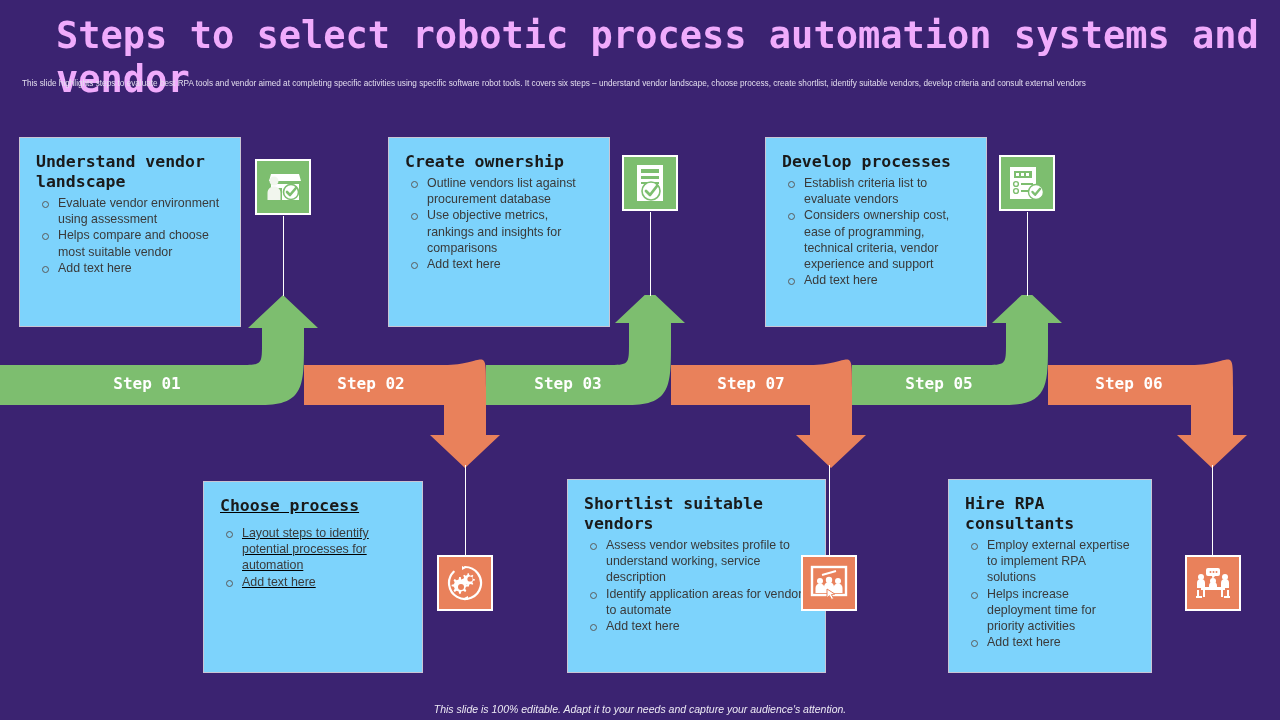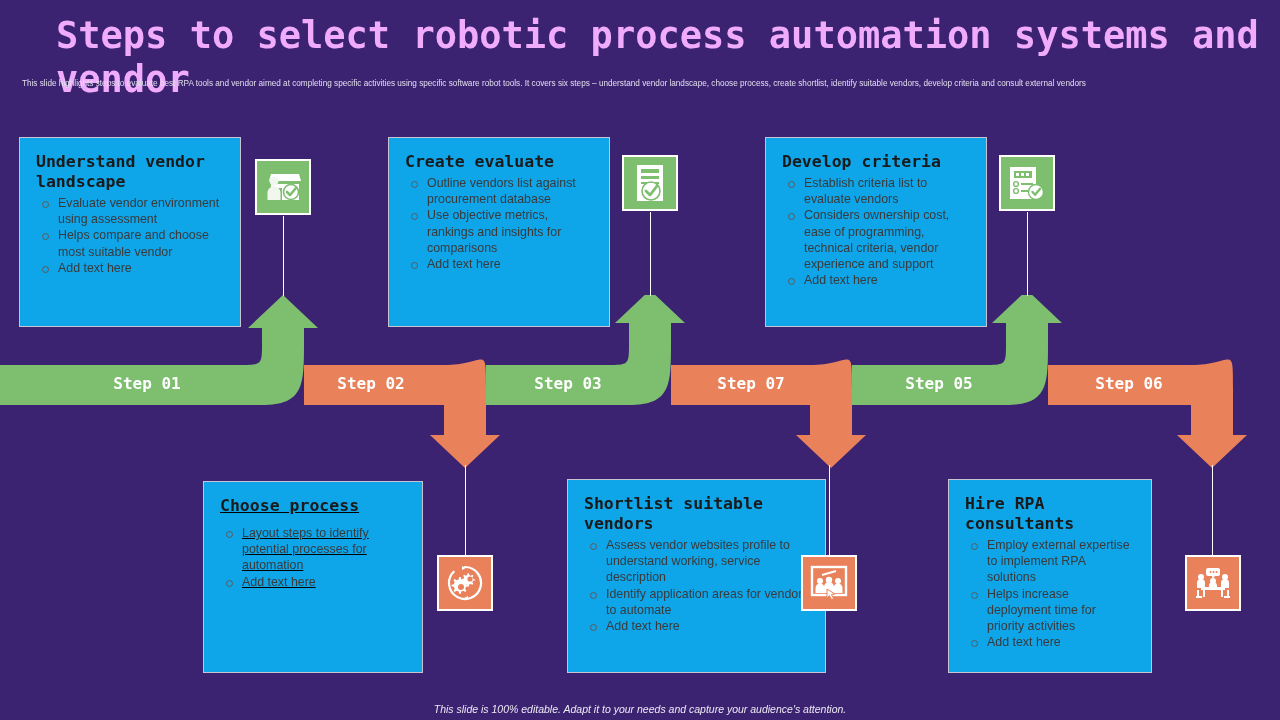--- a/index.html
+++ b/index.html
@@ -45,21 +45,21 @@
     font-size: 16px;
     color: #FFFFFF;
     top: 374px;
     text-align: center;
     width: 180px;
   }
 
   
   .card {
     position: absolute;
-    background: #0ea5e9;
+    background: #7dd3fc;
     border: 1px solid #C9C4D4;
   }
   .card-title {
     font-family: "DejaVu Sans Mono", monospace;
     font-weight: bold;
     font-size: 16.5px;
     line-height: 20px;
     color: #1A1A1A;
     margin-bottom: 3px;
   }
@@ -175,32 +175,32 @@
     <ul class="bullets">
       <li>Evaluate vendor environment  using assessment</li>
       <li>Helps compare and choose most suitable vendor</li>
       <li>Add text here</li>
     </ul>
   </div>
 </div>
 
 <div class="card" style="left:388px; top:137px; width:222px; height:190px;">
   <div class="card-inner">
-    <div class="card-title">Create evaluate</div>
+    <div class="card-title">Create ownership</div>
     <ul class="bullets">
       <li>Outline vendors  list against procurement database</li>
       <li>Use objective  metrics, rankings and insights for comparisons</li>
       <li>Add text here</li>
     </ul>
   </div>
 </div>
 
 <div class="card" style="left:765px; top:137px; width:222px; height:190px;">
   <div class="card-inner">
-    <div class="card-title">Develop criteria</div>
+    <div class="card-title">Develop processes</div>
     <ul class="bullets">
       <li>Establish criteria  list to evaluate  vendors</li>
       <li>Considers  ownership  cost, ease of programming, technical criteria, vendor  experience and  support</li>
       <li>Add text here</li>
     </ul>
   </div>
 </div>
 
 <div class="card" style="left:203px; top:481px; width:220px; height:192px;text-decoration:underline;">
   <div class="card-inner">

